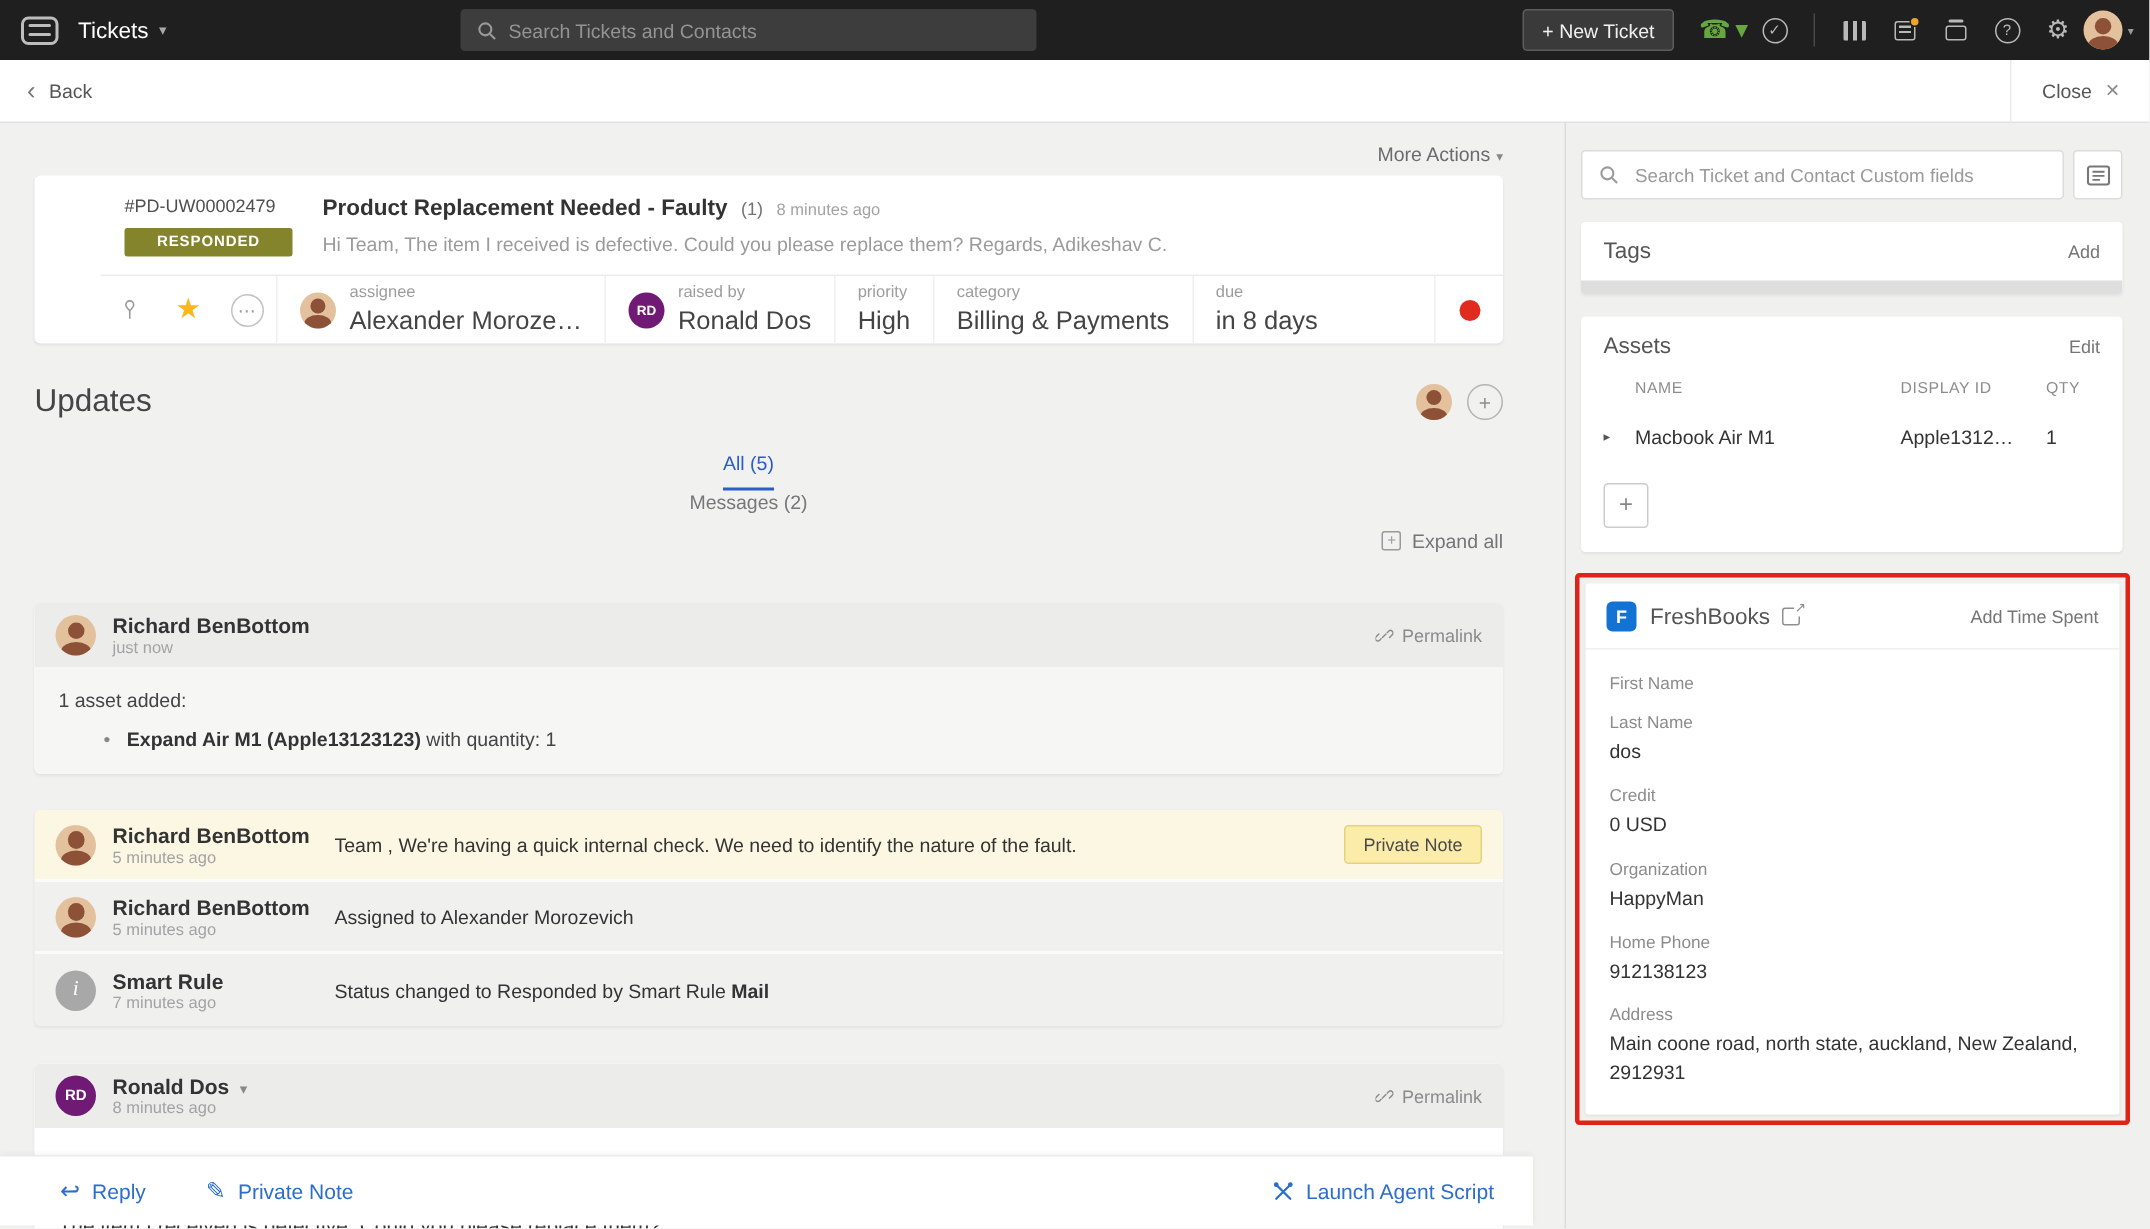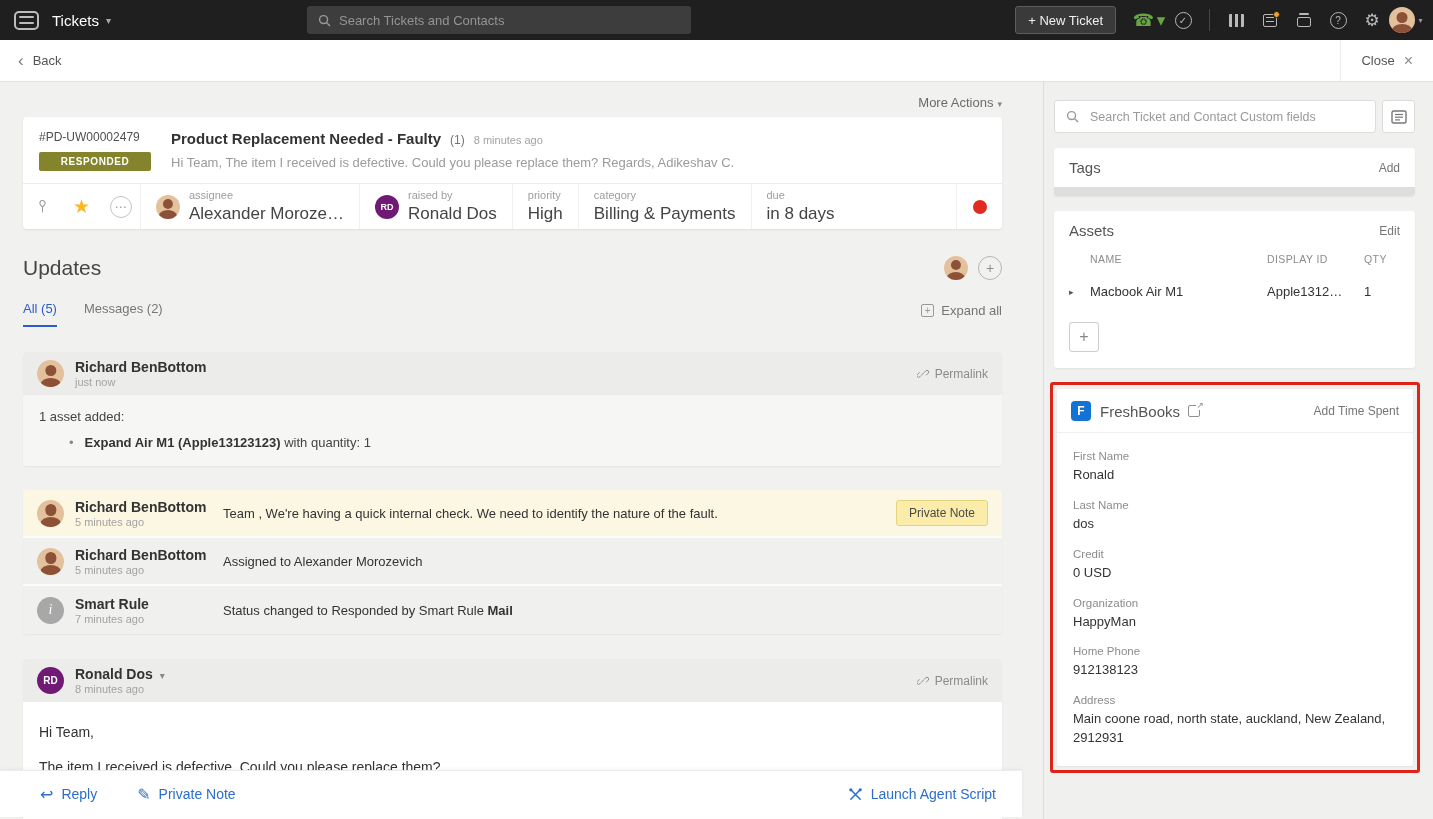--- a/index.html
+++ b/index.html
@@ -48,21 +48,21 @@
   
   .content{display:flex;height:737px;}
   .main{width:1043px;flex:none;position:relative;overflow:hidden;padding:0 41px 0 23px;}
   .sidebar{flex:1;background:#f0f0ef;border-left:1px solid #dcdcdc;overflow:hidden;}
 
   
   .more-actions{margin-top:13px;text-align:right;font-size:13px;color:#6b6b6b;}
   .more-actions span{cursor:pointer;}
   .more-actions .c{font-size:9px;color:#888;margin-left:4px;}
 
-  .ticket-card{margin-top:7px;background:#fff;border-radius:4px;box-shadow:0 1px 2px rgba(0,0,0,.08);}
+  .ticket-card{margin-top:7px;background:#fff;border-radius:4px;box-shadow:0 1px 2px rgba(0,0,0,.08);padding-left:44px;}
   .tc-head{display:flex;padding:13px 16px 12px;}
   .tc-idcol{width:112px;flex:none;}
   .tc-id{font-size:12px;color:#4f4f4f;}
   .tc-badge{margin-top:8px;background:#83842b;color:#fff;font-size:10px;font-weight:bold;letter-spacing:.6px;text-align:center;padding:4px 0;border-radius:2px;}
   .tc-main{margin-left:20px;min-width:0;flex:1;}
   .tc-titleline{display:flex;align-items:baseline;gap:9px;}
   .tc-title{font-size:15px;font-weight:bold;color:#333;}
   .tc-count{font-size:12px;color:#737373;}
   .tc-time{font-size:11px;color:#a3a3a3;}
   .tc-excerpt{margin-top:8px;font-size:13px;color:#9b9b9b;white-space:nowrap;overflow:hidden;text-overflow:ellipsis;}
@@ -78,21 +78,21 @@
   .rd24{width:24px;height:24px;font-size:9px;}
   .tc-dot{margin-left:auto;width:46px;border-left:1px solid #f0f0f0;display:flex;align-items:center;justify-content:center;}
   .tc-dot i{width:14px;height:14px;border-radius:50%;background:#e02b20;}
 
   .updates-head{display:flex;align-items:center;margin-top:27px;}
   .updates-title{font-size:21px;font-weight:normal;color:#454545;}
   .uh-right{margin-left:auto;display:flex;align-items:center;gap:10px;}
   .uh-avatar{width:24px;height:24px;cursor:pointer;}
   .uh-plus{width:24px;height:24px;border:1px solid #b5b5b5;border-radius:50%;color:#8e8e8e;font-size:14px;display:flex;align-items:center;justify-content:center;background:transparent;cursor:pointer;font-style:normal;}
 
-  .tabs-row{display:flex;align-items:flex-end;margin-top:21px;}
+  .tabs-row{display:flex;align-items:center;margin-top:21px;flex-direction:column;}
   .tab{font-size:13px;color:#777;padding-bottom:9px;margin-right:27px;cursor:pointer;border-bottom:2px solid transparent;}
   .tab.active{color:#2c5cc5;border-bottom-color:#2c5cc5;}
   .expand-all{margin-left:auto;display:flex;align-items:center;gap:7px;color:#757575;font-size:13px;cursor:pointer;padding-bottom:9px;}
   .expand-box{width:13px;height:13px;border:1px solid #9a9a9a;border-radius:2px;display:flex;align-items:center;justify-content:center;font-size:10px;color:#9a9a9a;font-style:normal;}
 
   .u-card{background:#fff;border-radius:4px;margin-top:25px;box-shadow:0 1px 2px rgba(0,0,0,.06);overflow:hidden;}
   .u-head{display:flex;align-items:center;background:#ececeb;padding:7px 14px;min-height:41px;}
   .u-ava{width:27px;height:27px;margin-right:11px;}
   .rd27{width:27px;height:27px;font-size:10px;margin-right:11px;}
   .u-name{font-size:14px;font-weight:bold;color:#333;}
@@ -466,21 +466,20 @@
             <span class="fb-logo">F</span>
             <span class="fb-title">FreshBooks</span>
             <span class="fb-ext">
                 <i>↗</i>
               </span>
             <button class="fb-action">Add Time Spent</button>
           </div>
           <div class="fb-body">
             <div class="fb-field">
               <div class="fb-label">First Name</div>
-              <div class="fb-value">Ronald</div>
             </div>
             <div class="fb-field">
               <div class="fb-label">Last Name</div>
               <div class="fb-value">dos</div>
             </div>
             <div class="fb-field">
               <div class="fb-label">Credit</div>
               <div class="fb-value">0 USD</div>
             </div>
             <div class="fb-field">

